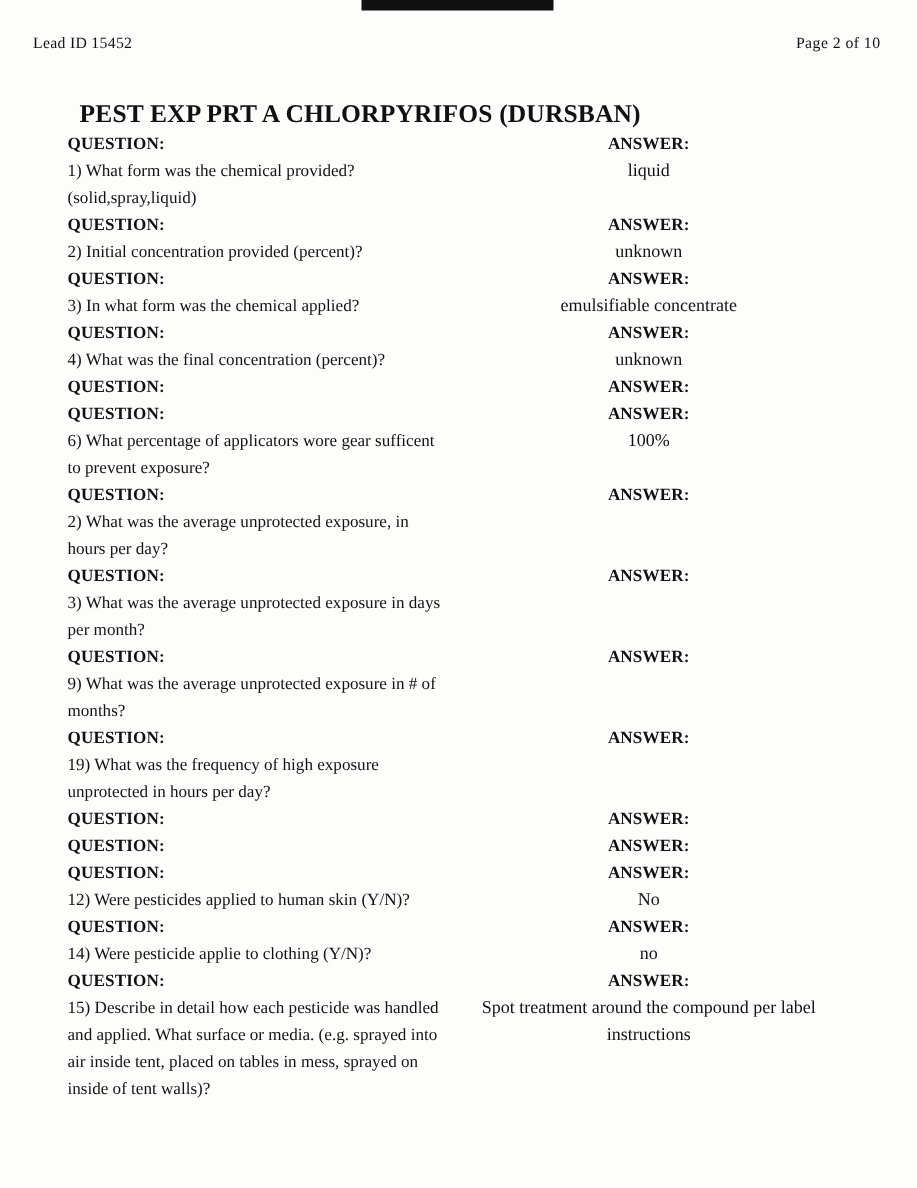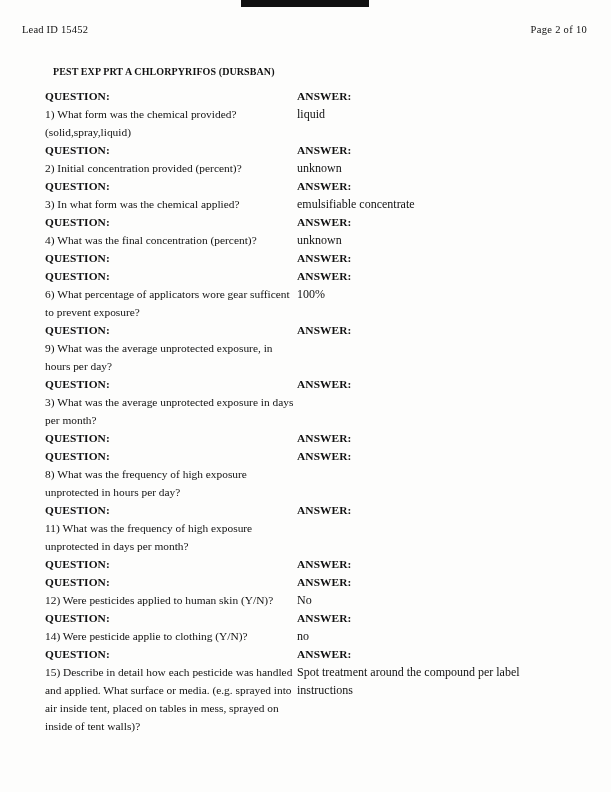--- a/index.html
+++ b/index.html
@@ -48,21 +48,21 @@
     position: absolute;
     right: 24px;
     top: 0;
     letter-spacing: 0.3px;
   }
   .doc-title {
     position: absolute;
     left: 53px;
     top: 66px;
     font-weight: bold;
-    font-size: 10px;
+    font-size: 17px;
     letter-spacing: 0.1px;
   }
   .qa-table {
     position: absolute;
     left: 45px;
     top: 86px;
     width: 523px;
     border-collapse: collapse;
     table-layout: fixed;
   }
@@ -77,20 +77,21 @@
     border-top: 1px solid #111;
   }
   .cellpad-q {
     padding: 1px 4px 2px 4px;
     border-left: 1px solid #111;
   }
   .cellpad-a {
     padding: 1px 4px 2px 4px;
     border-left: 1px solid #111;
     border-right: 1px solid #111;
+    text-align: center;
   }
   .lbl {
     font-weight: bold;
     font-size: 11.4px;
     line-height: 12.6px;
     letter-spacing: 0.1px;
   }
   .txt {
     font-size: 11.4px;
     line-height: 12.8px;
@@ -162,50 +163,50 @@
         </tr>
         <tr>
           <td class="cellpad-q"><span class="txt">6) What percentage of applicators wore gear sufficent to prevent exposure?</span></td>
           <td class="cellpad-a"><span class="ans">100%</span></td>
         </tr>
         <tr>
           <td class="cellpad-q rule"><span class="lbl">QUESTION:</span></td>
           <td class="cellpad-a rule"><span class="lbl">ANSWER:</span></td>
         </tr>
         <tr>
-          <td class="cellpad-q"><span class="txt">9) What was the average unprotected exposure, in hours per day?</span></td>
+          <td class="cellpad-q"><span class="txt">2) What was the average unprotected exposure, in hours per day?</span></td>
           <td class="cellpad-a"><span class="ans"></span></td>
         </tr>
         <tr>
           <td class="cellpad-q rule"><span class="lbl">QUESTION:</span></td>
           <td class="cellpad-a rule"><span class="lbl">ANSWER:</span></td>
         </tr>
         <tr>
           <td class="cellpad-q"><span class="txt">3) What was the average unprotected exposure in days per month?</span></td>
           <td class="cellpad-a"><span class="ans"></span></td>
         </tr>
         <tr>
           <td class="cellpad-q rule"><span class="lbl">QUESTION:</span></td>
           <td class="cellpad-a rule"><span class="lbl">ANSWER:</span></td>
         </tr>
         <tr>
-          <td class="cellpad-q rule"><span class="lbl">QUESTION:</span></td>
-          <td class="cellpad-a rule"><span class="lbl">ANSWER:</span></td>
-        </tr>
-        <tr>
-          <td class="cellpad-q"><span class="txt">8) What was the frequency of high exposure unprotected in hours per day?</span></td>
-          <td class="cellpad-a"><span class="ans"></span></td>
-        </tr>
-        <tr>
-          <td class="cellpad-q rule"><span class="lbl">QUESTION:</span></td>
-          <td class="cellpad-a rule"><span class="lbl">ANSWER:</span></td>
-        </tr>
-        <tr>
-          <td class="cellpad-q"><span class="txt">11) What was the frequency of high exposure unprotected in days per month?</span></td>
-          <td class="cellpad-a"><span class="ans"></span></td>
+          <td class="cellpad-q"><span class="txt">9) What was the average unprotected exposure in # of months?</span></td>
+          <td class="cellpad-a"><span class="ans"></span></td>
+        </tr>
+        <tr>
+          <td class="cellpad-q rule"><span class="lbl">QUESTION:</span></td>
+          <td class="cellpad-a rule"><span class="lbl">ANSWER:</span></td>
+        </tr>
+        <tr>
+          <td class="cellpad-q"><span class="txt">19) What was the frequency of high exposure unprotected in hours per day?</span></td>
+          <td class="cellpad-a"><span class="ans"></span></td>
+        </tr>
+        <tr>
+          <td class="cellpad-q rule"><span class="lbl">QUESTION:</span></td>
+          <td class="cellpad-a rule"><span class="lbl">ANSWER:</span></td>
         </tr>
         <tr>
           <td class="cellpad-q rule"><span class="lbl">QUESTION:</span></td>
           <td class="cellpad-a rule"><span class="lbl">ANSWER:</span></td>
         </tr>
         <tr>
           <td class="cellpad-q rule"><span class="lbl">QUESTION:</span></td>
           <td class="cellpad-a rule"><span class="lbl">ANSWER:</span></td>
         </tr>
         <tr>

